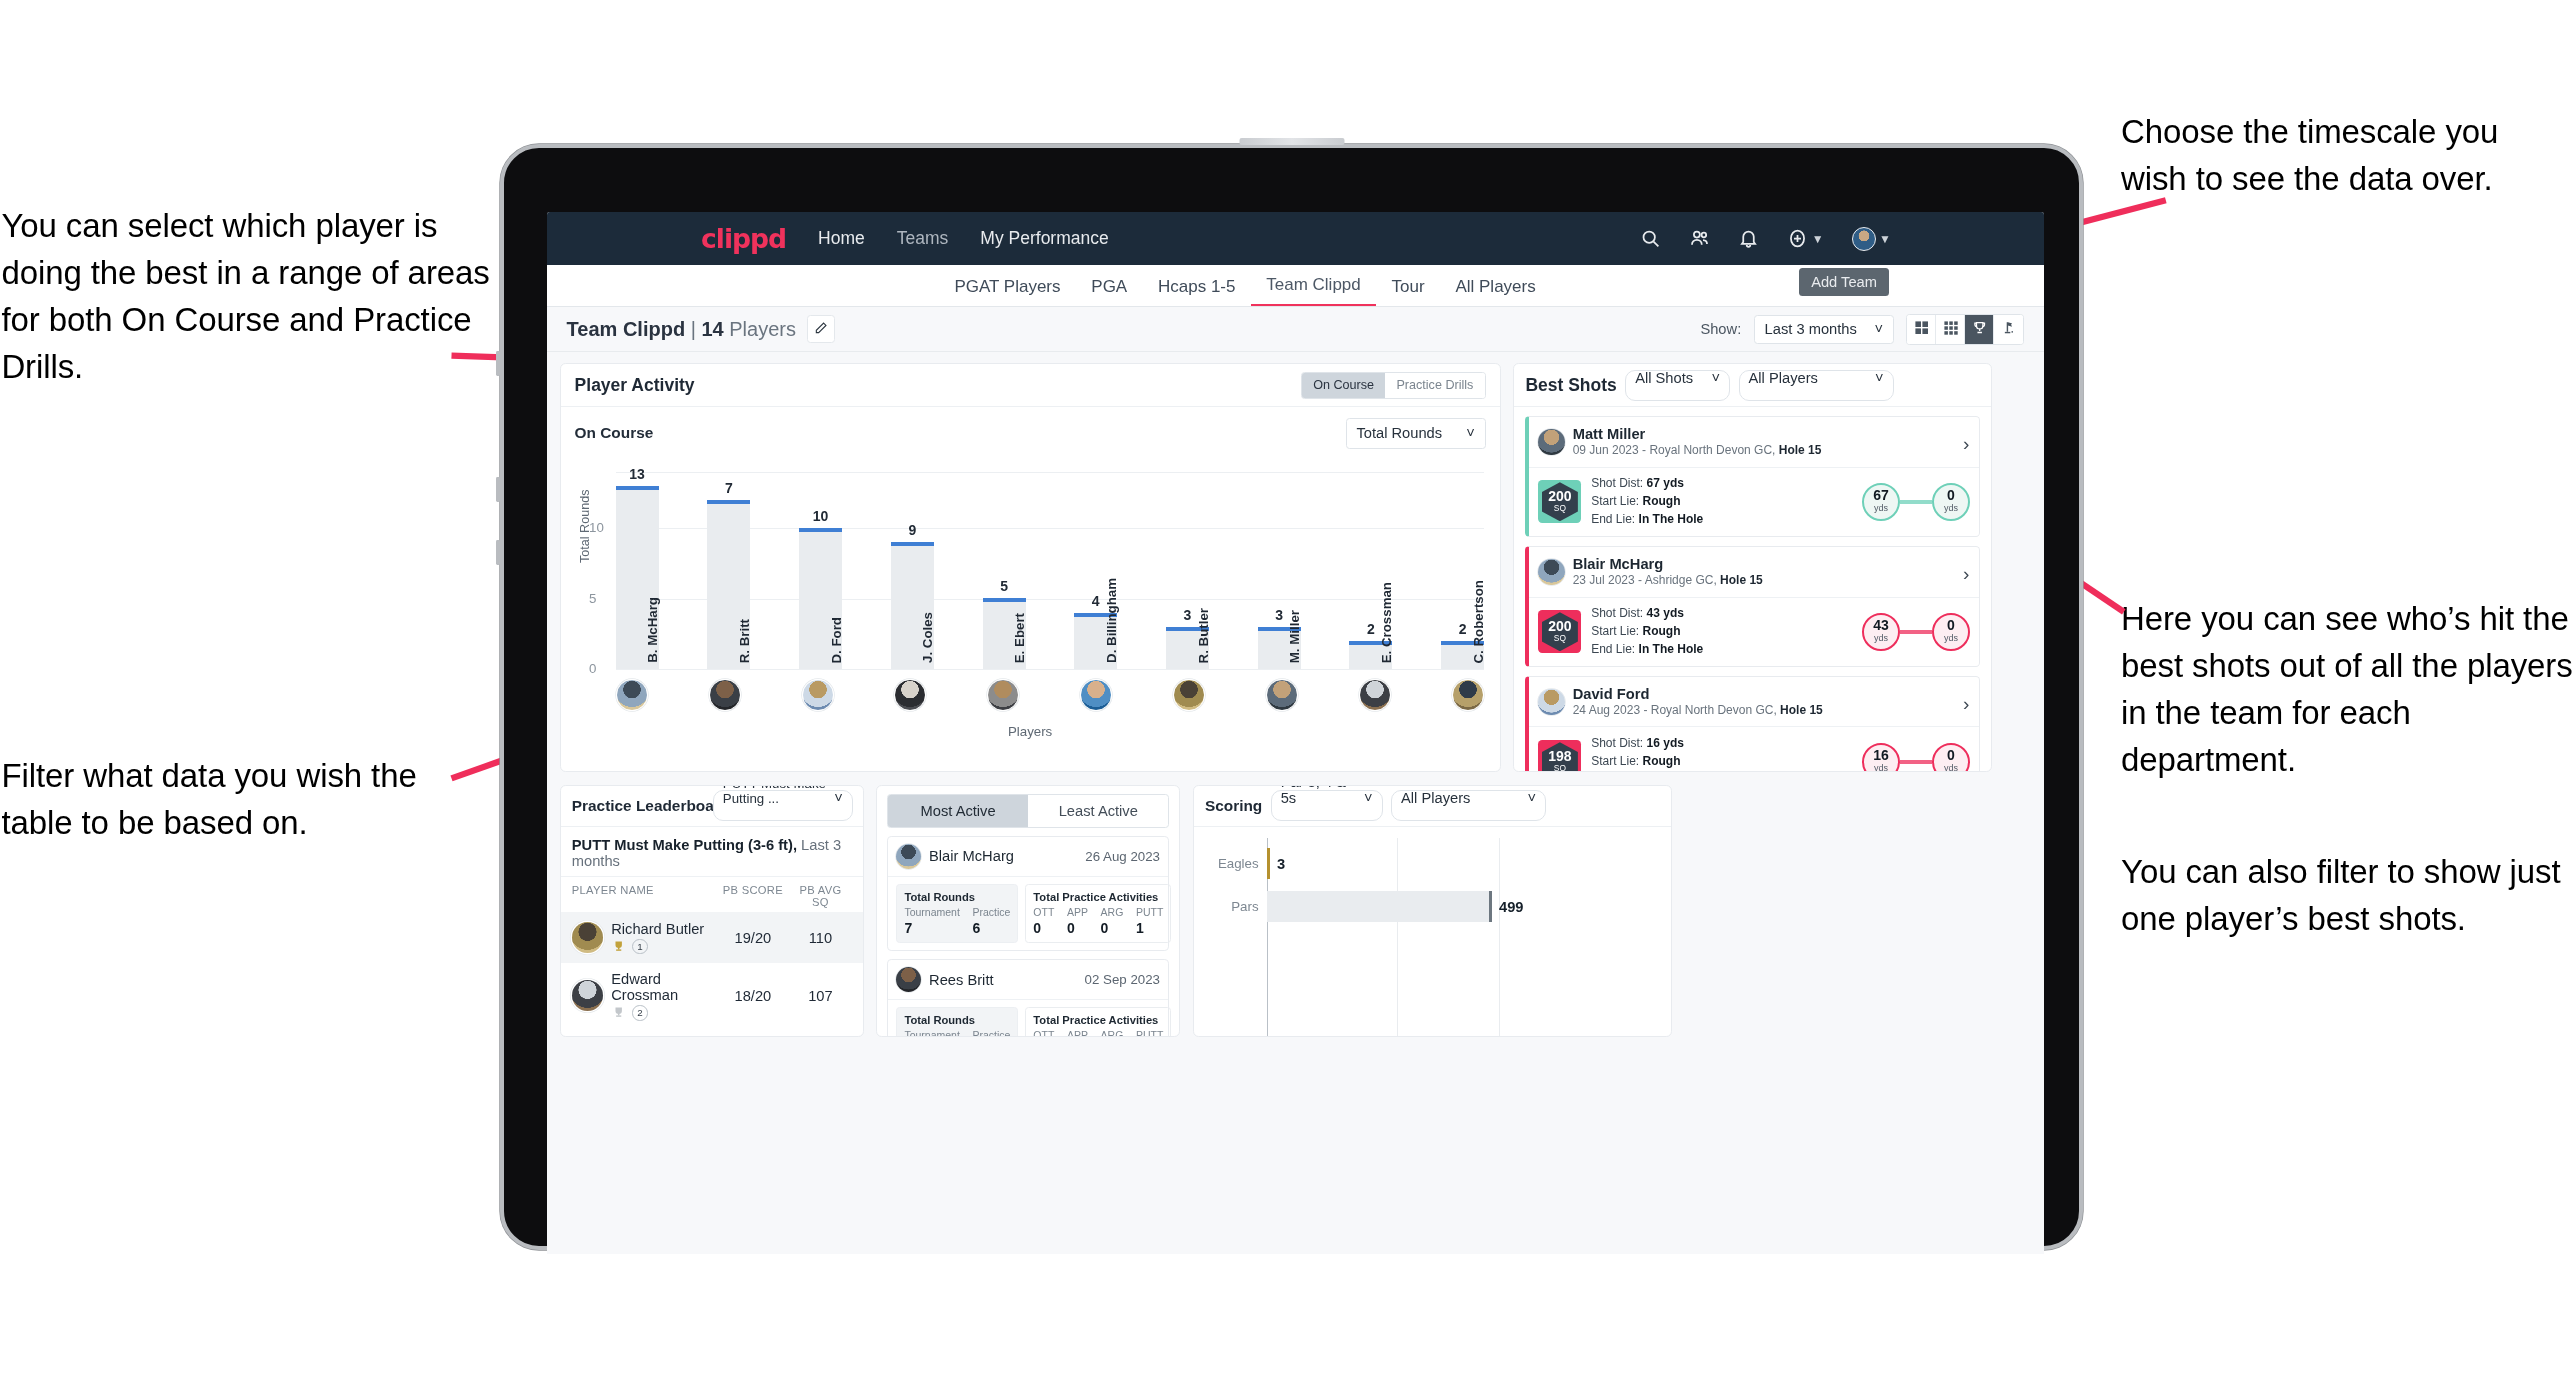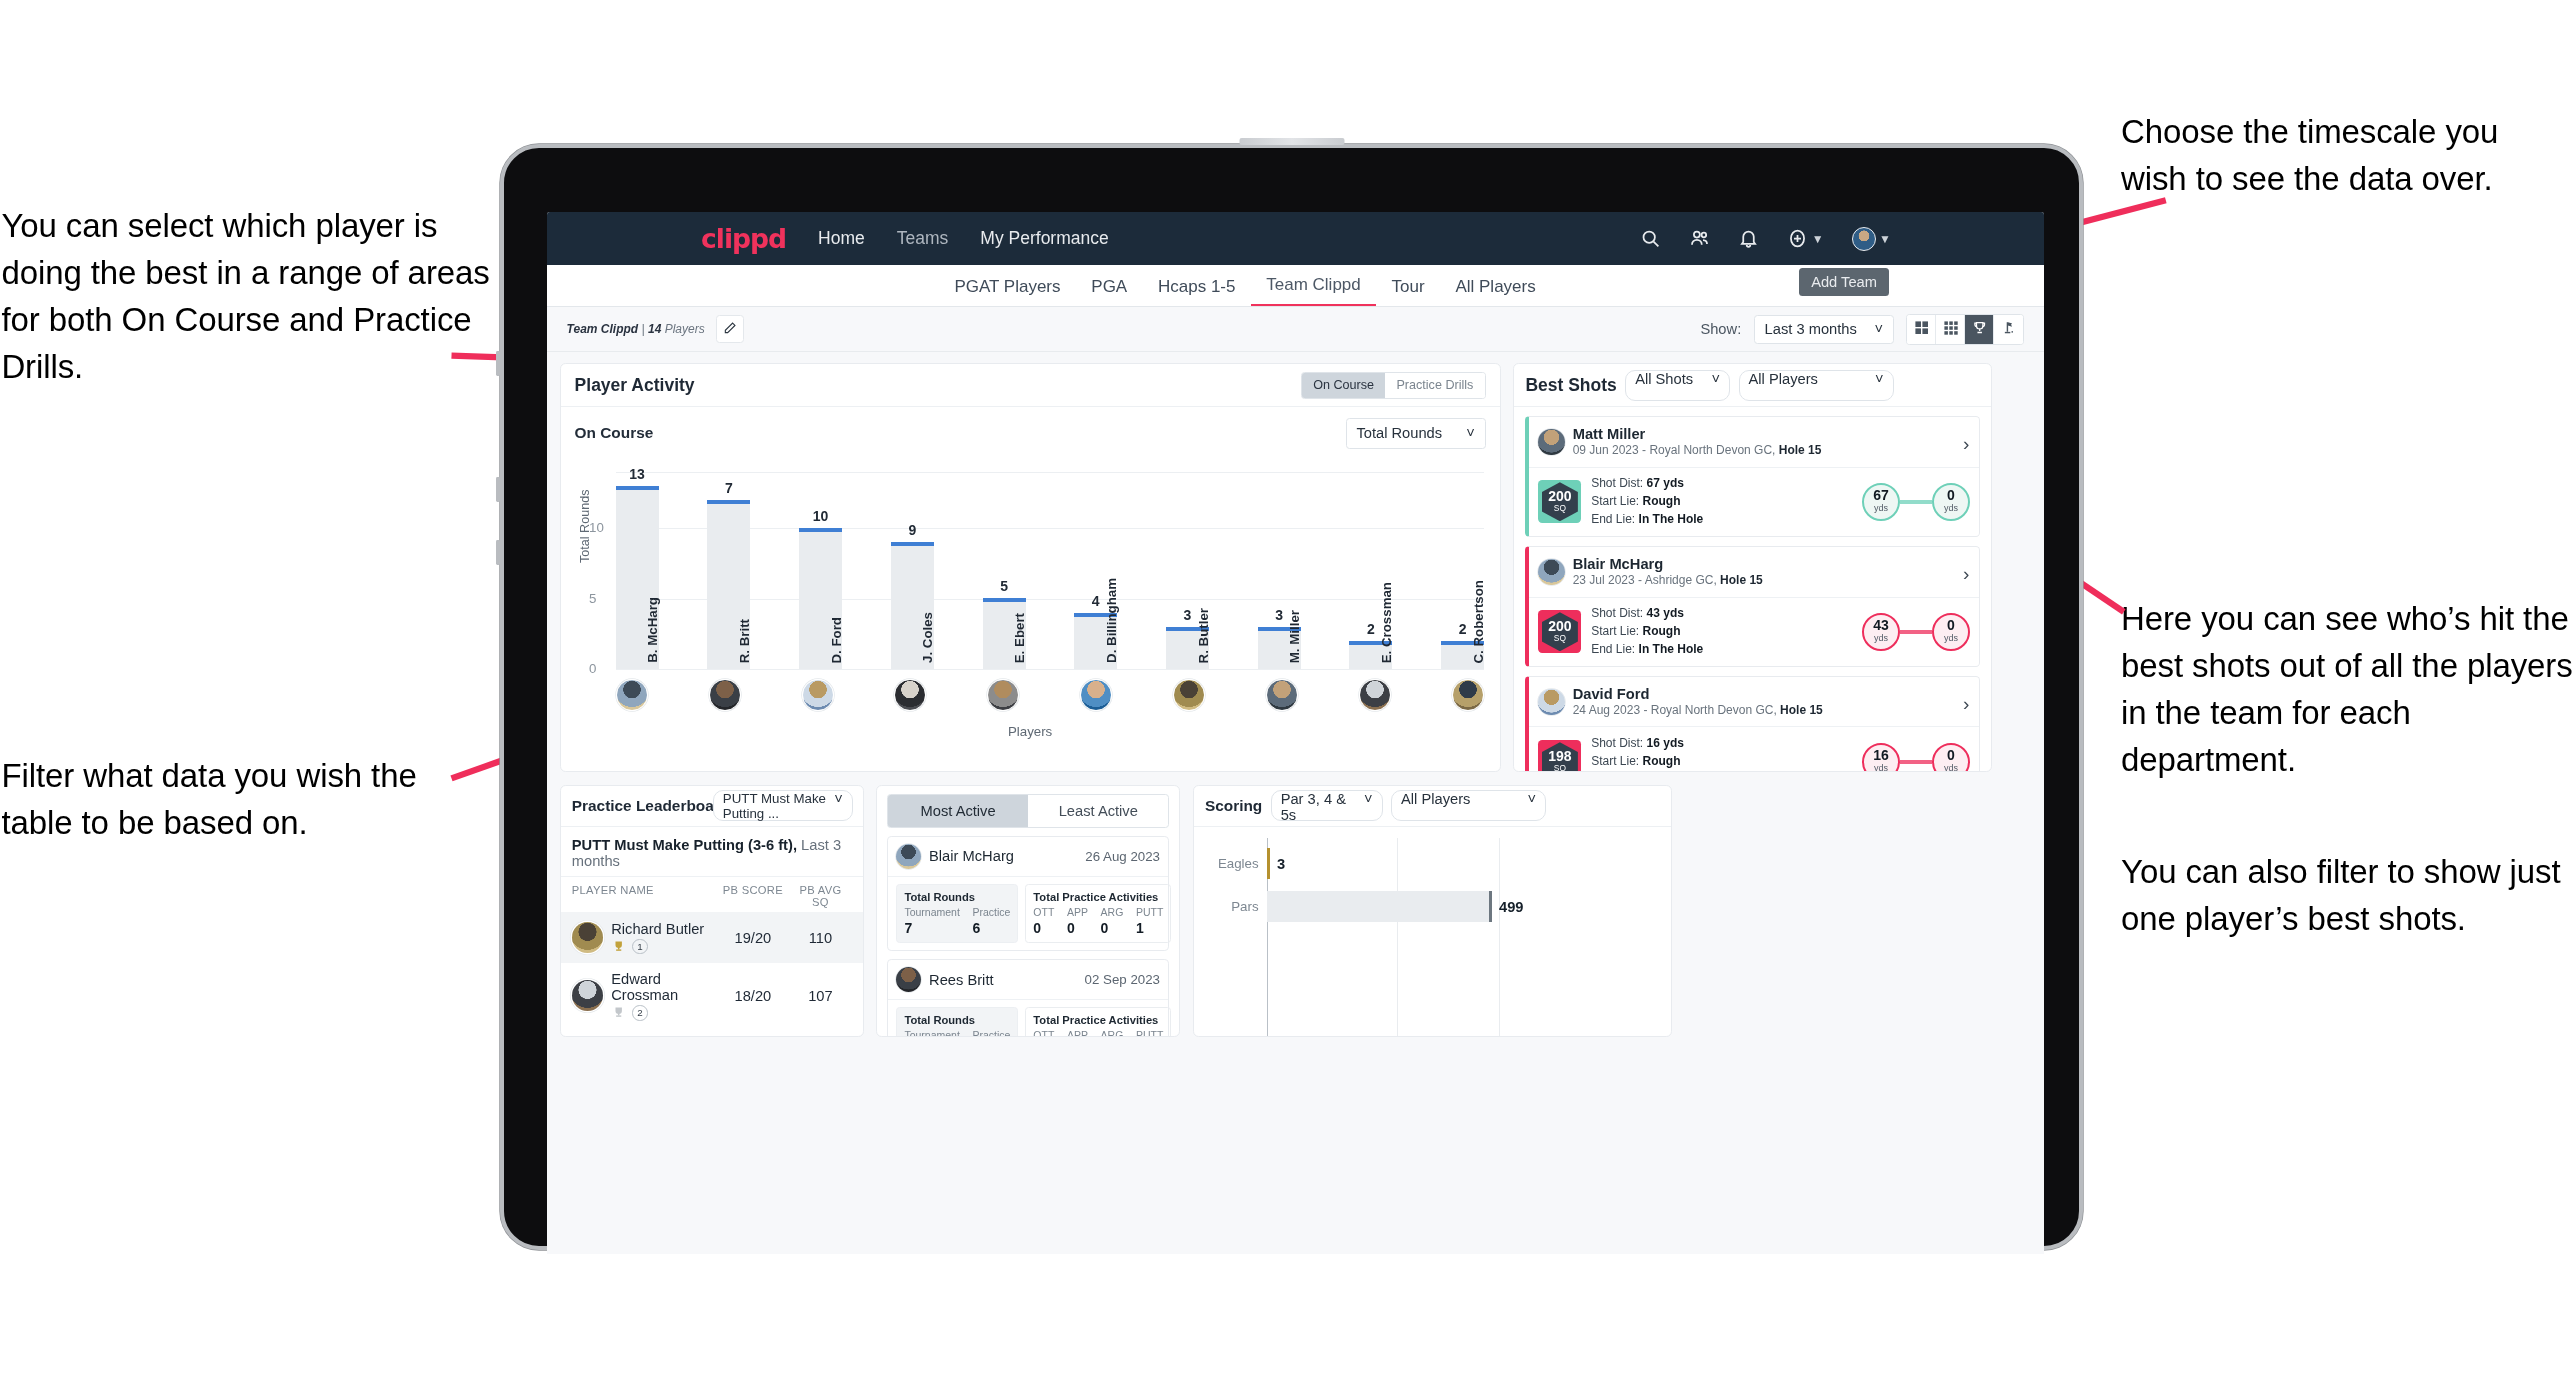--- a/index.html
+++ b/index.html
@@ -110,21 +110,21 @@
     font-size: 14.7px; padding: 6.3px 12px; border-radius: 3.5px;
   }
 
   
   #toolbar {
     height: 45px; background: #f7f8fa;
     display: flex; align-items: center; position: relative;
     border-bottom: 0.7px solid #e8ebee;
   }
   #teamtitle {
-    margin-left: 19.6px; font-size: 12px; color: #2a3340; font-style: italic;
+    margin-left: 19.6px; font-size: 20px; color: #2a3340;
   }
   #teamtitle b { font-weight: 700; }
   #teamtitle .light { color: #6a747f; }
   #editbtn {
     margin-left: 11.2px; width: 28px; height: 28px; background: #fff;
     border: 0.7px solid #e4e8ec; border-radius: 3.5px;
     display: flex; align-items: center; justify-content: center;
   }
   #toolbar-right {
     position: absolute; right: 19.6px; display: flex; align-items: center; gap: 12.6px;
@@ -223,22 +223,22 @@
     position: absolute; left: 0; right: 0; top: 265px; text-align: center;
     font-size: 13.3px; color: #5f6974;
   }
 
   
   #bestshots-card { width: 479px; height: 409px; position: relative; overflow: hidden; }
   .bs-head { height: 43px; display: flex; align-items: center; padding: 0 11.2px; gap: 8.4px;
              border-bottom: 0.7px solid #edf0f3; }
   .sel {
     height: 31px; background: #fff; border: 0.7px solid #dfe4e9; border-radius: 10px;
-    display: flex; align-items: flex-start; justify-content: space-between;
-    padding: 0 9px; font-size: 14.7px; color: #27313c;
+    display: flex; align-items: flex-end; justify-content: space-between;
+    padding: 14px 9px; font-size: 14.7px; color: #27313c;
   }
   #bs-sel1 { width: 105px; }
   #bs-sel2 { width: 155px; }
   .shot {
     margin: 9px 11.2px 0 11.2px; border: 0.7px solid #e8ebef; border-radius: 4.2px;
     border-left-width: 4.2px; border-left-style: solid; position: relative; overflow: hidden;
   }
   .shot-top { display: flex; align-items: center; padding: 7.7px 9px; gap: 7.7px;
               border-bottom: 0.7px solid #eef1f4; }
   .shot-av { width: 26.6px; height: 26.6px; border-radius: 50%; flex: none; box-shadow: 0 0 0 0.7px #e3e7ea; }

